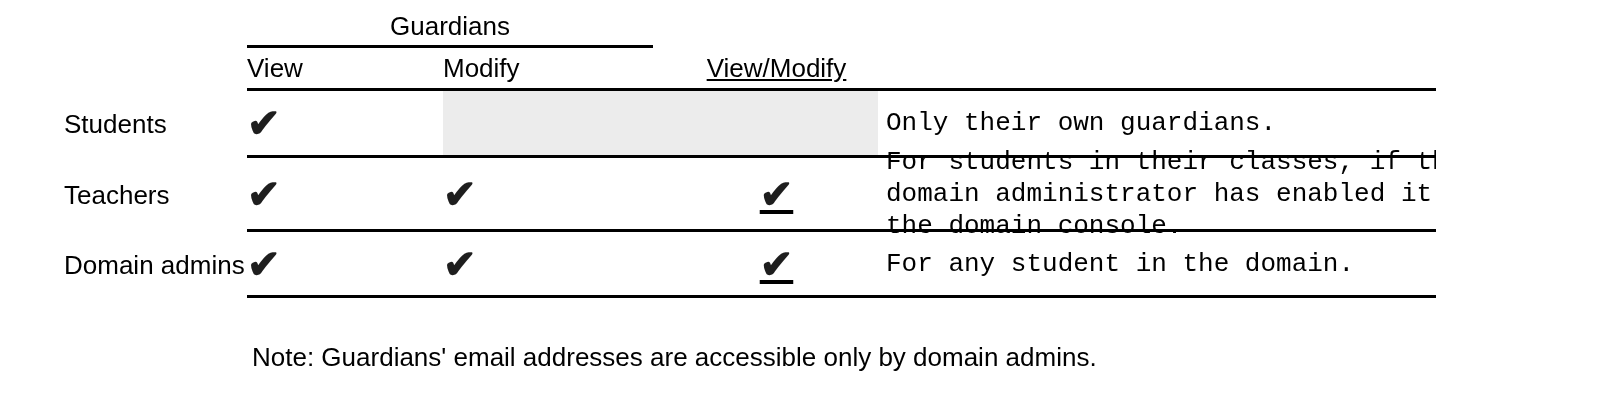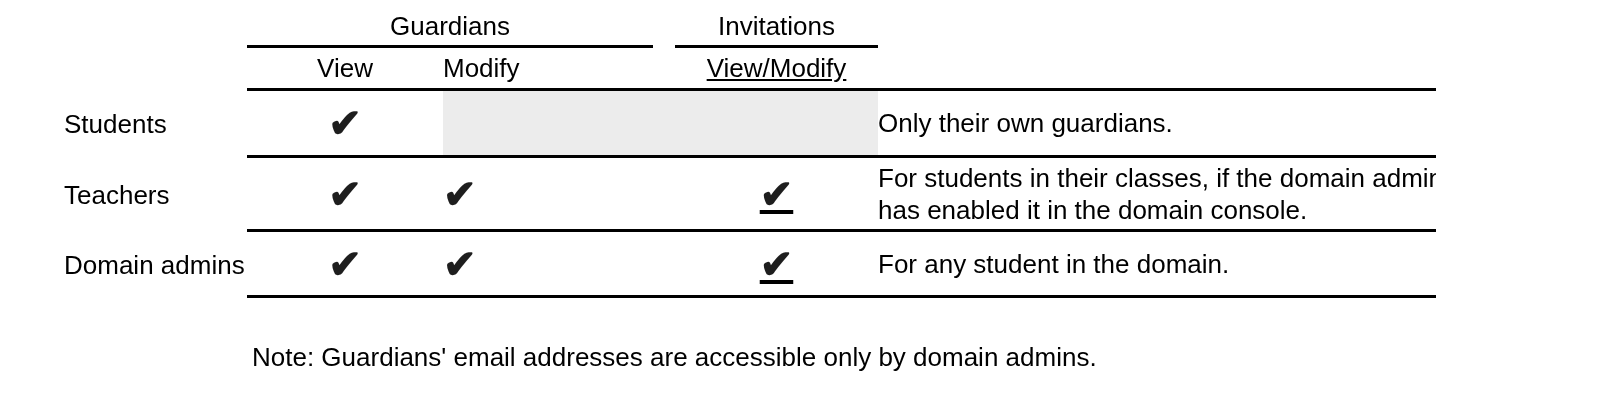--- a/index.html
+++ b/index.html
@@ -38,31 +38,32 @@
   .group-gap { width: 22px; flex: 0 0 22px; }
   .group-invitations { width: 203px; flex: 0 0 203px; }
 
   
   .row-body {
     width: 1290px; flex: 0 0 1290px;
     display: flex;
     border-bottom: 3px solid var(--line);
   }
   .header2 .row-body { height: 43px; }
-  .col-view { width: 196px; flex: 0 0 196px; display: flex; align-items: center; justify-content: center; }
+  .col-view { width: 196px; flex: 0 0 196px; display: flex; align-items: center; }
   .mid-cols { width: 435px; flex: 0 0 435px; display: flex; }
   .mid-cols.shaded { background: var(--shaded-cell); }
   .col-modify { width: 210px; flex: 0 0 210px; display: flex; align-items: center; justify-content: flex-start; }
   .col-gap { width: 22px; flex: 0 0 22px; }
   .col-vm { width: 203px; flex: 0 0 203px; display: flex; align-items: center; justify-content: center; text-decoration: underline; }
   .col-notes {
     width: 659px; flex: 0 0 659px;
-    padding-left: 0;
+    padding-left: 8px;
     display: flex; align-items: center;
     line-height: 32px;
+    font-family: Liberation Mono, monospace;
   }
 
   .brow-students .row-body { height: 67px; }
   .brow-teachers .row-body { height: 74px; }
   .brow-admin    .row-body { height: 66px; }
 
   .check {
     font-size: 40px;
     font-weight: bold;
     color: var(--check);
@@ -81,23 +82,20 @@
 
 <div class="screen">
   <div class="permtable">
 
     <div class="hrow header1">
       <div class="label-col"></div>
       <div class="group group-guardians">
         <span>Guardians</span>
       </div>
       <div class="group-gap"></div>
-      <div class="group group-invitations">
-        <span>Invitations</span>
-      </div>
     </div>
 
     <div class="hrow header2">
       <div class="label-col"></div>
       <div class="row-body">
         <div class="col-view">
           <span>View</span>
         </div>
         <div class="mid-cols">
           <div class="col-modify">

